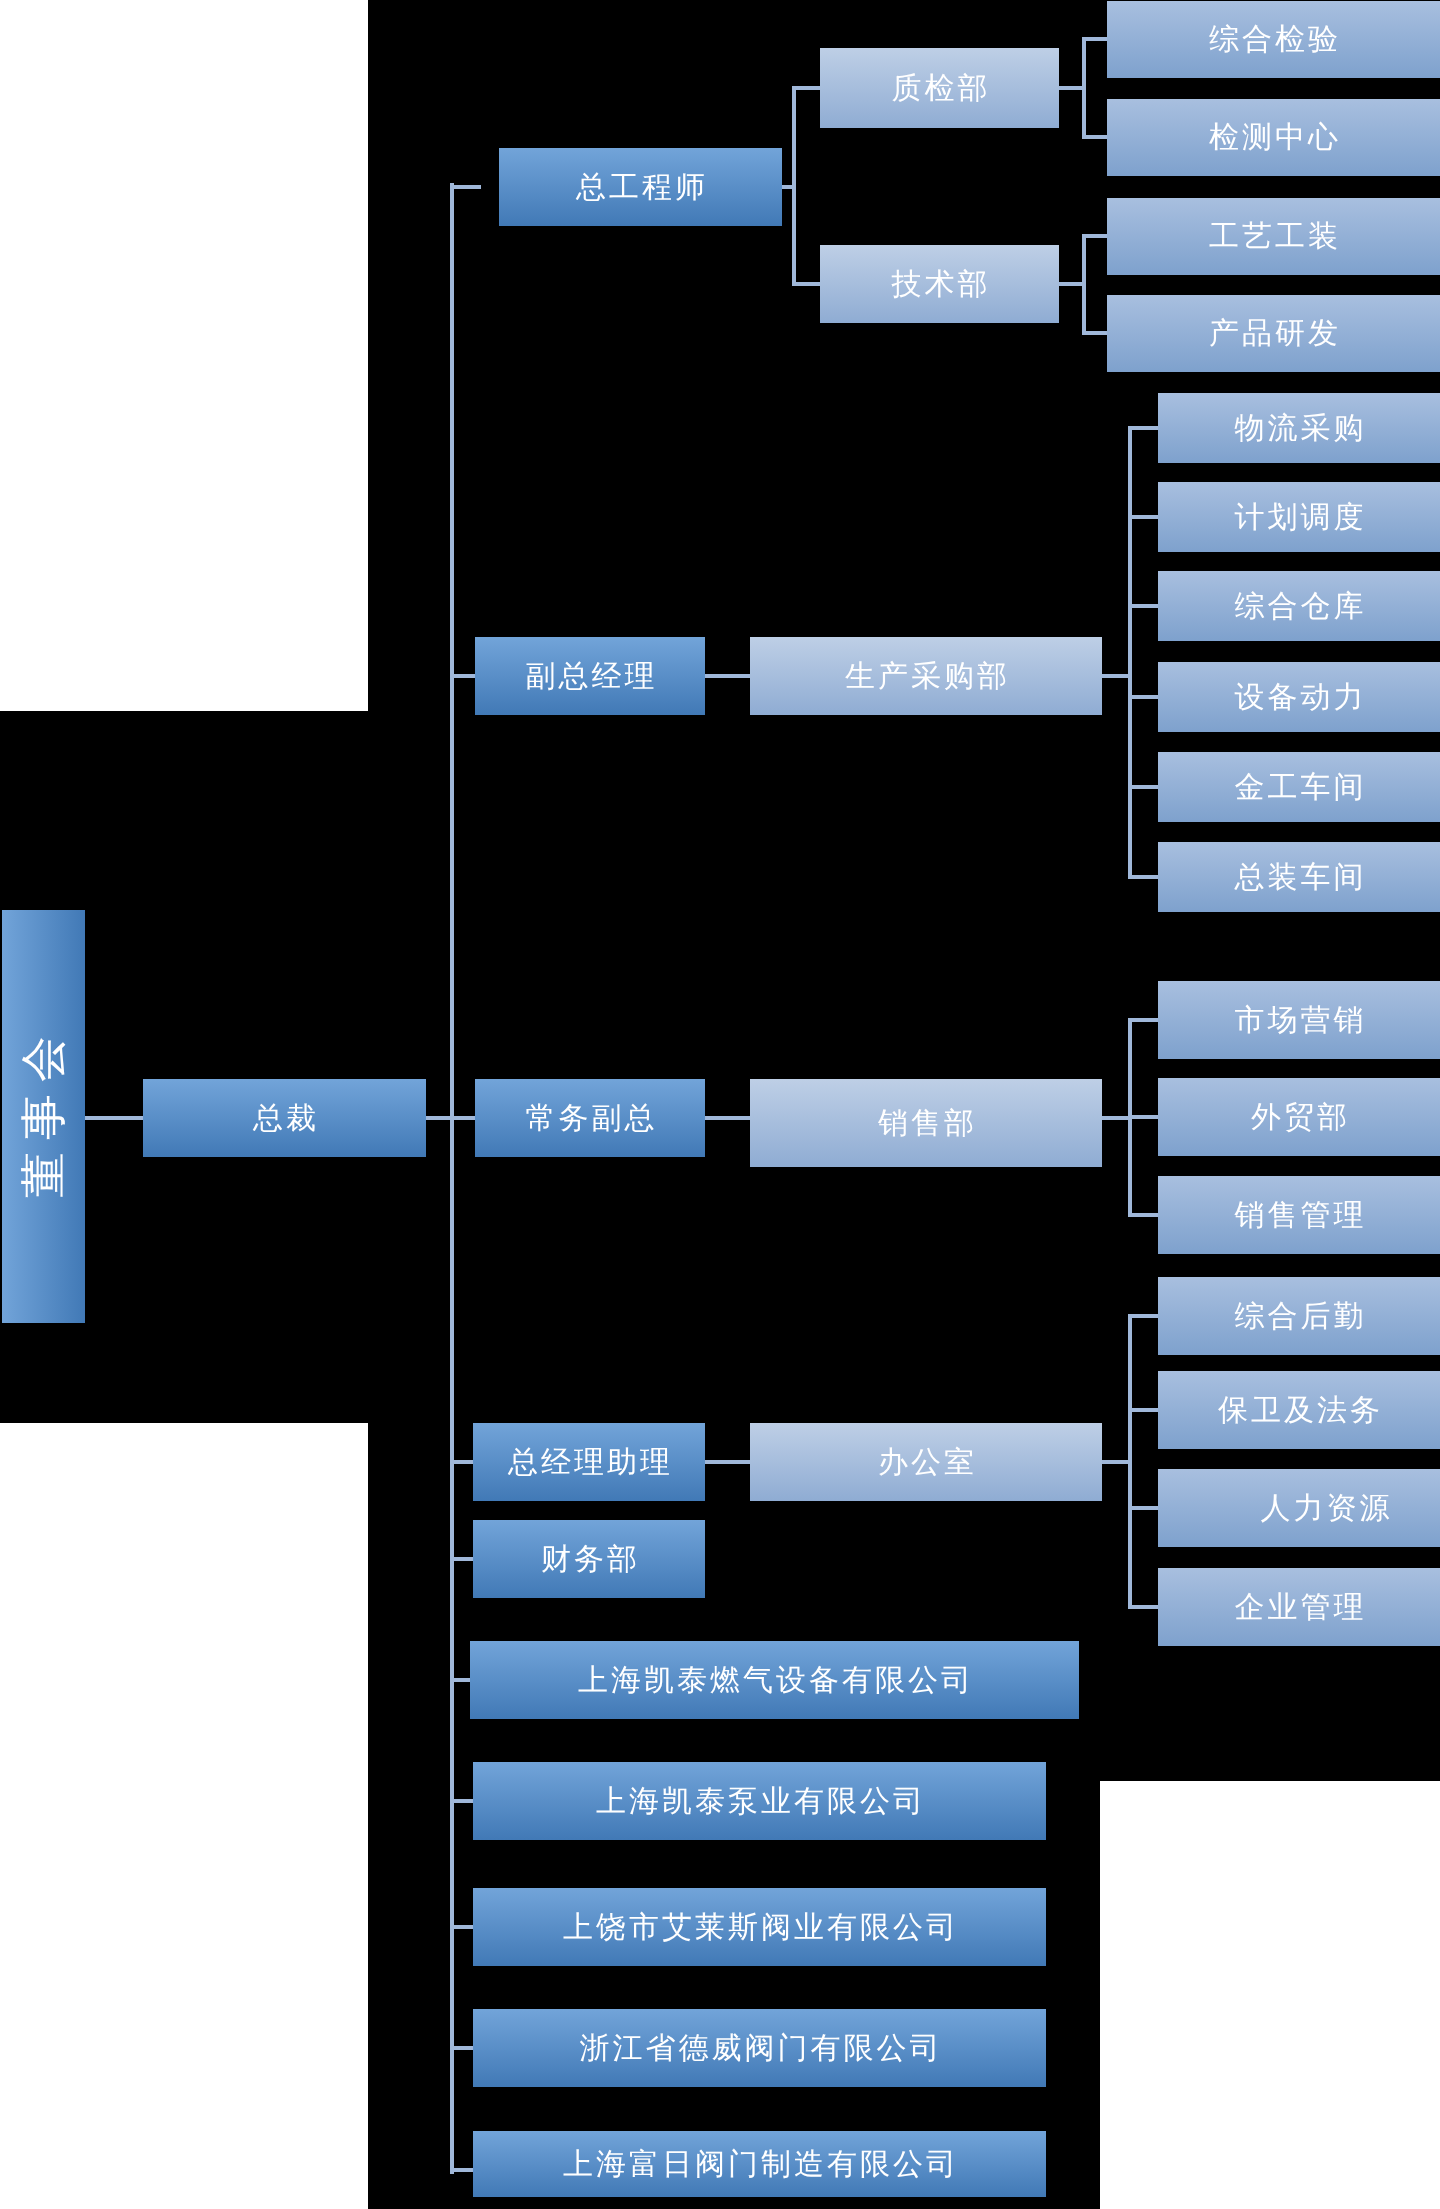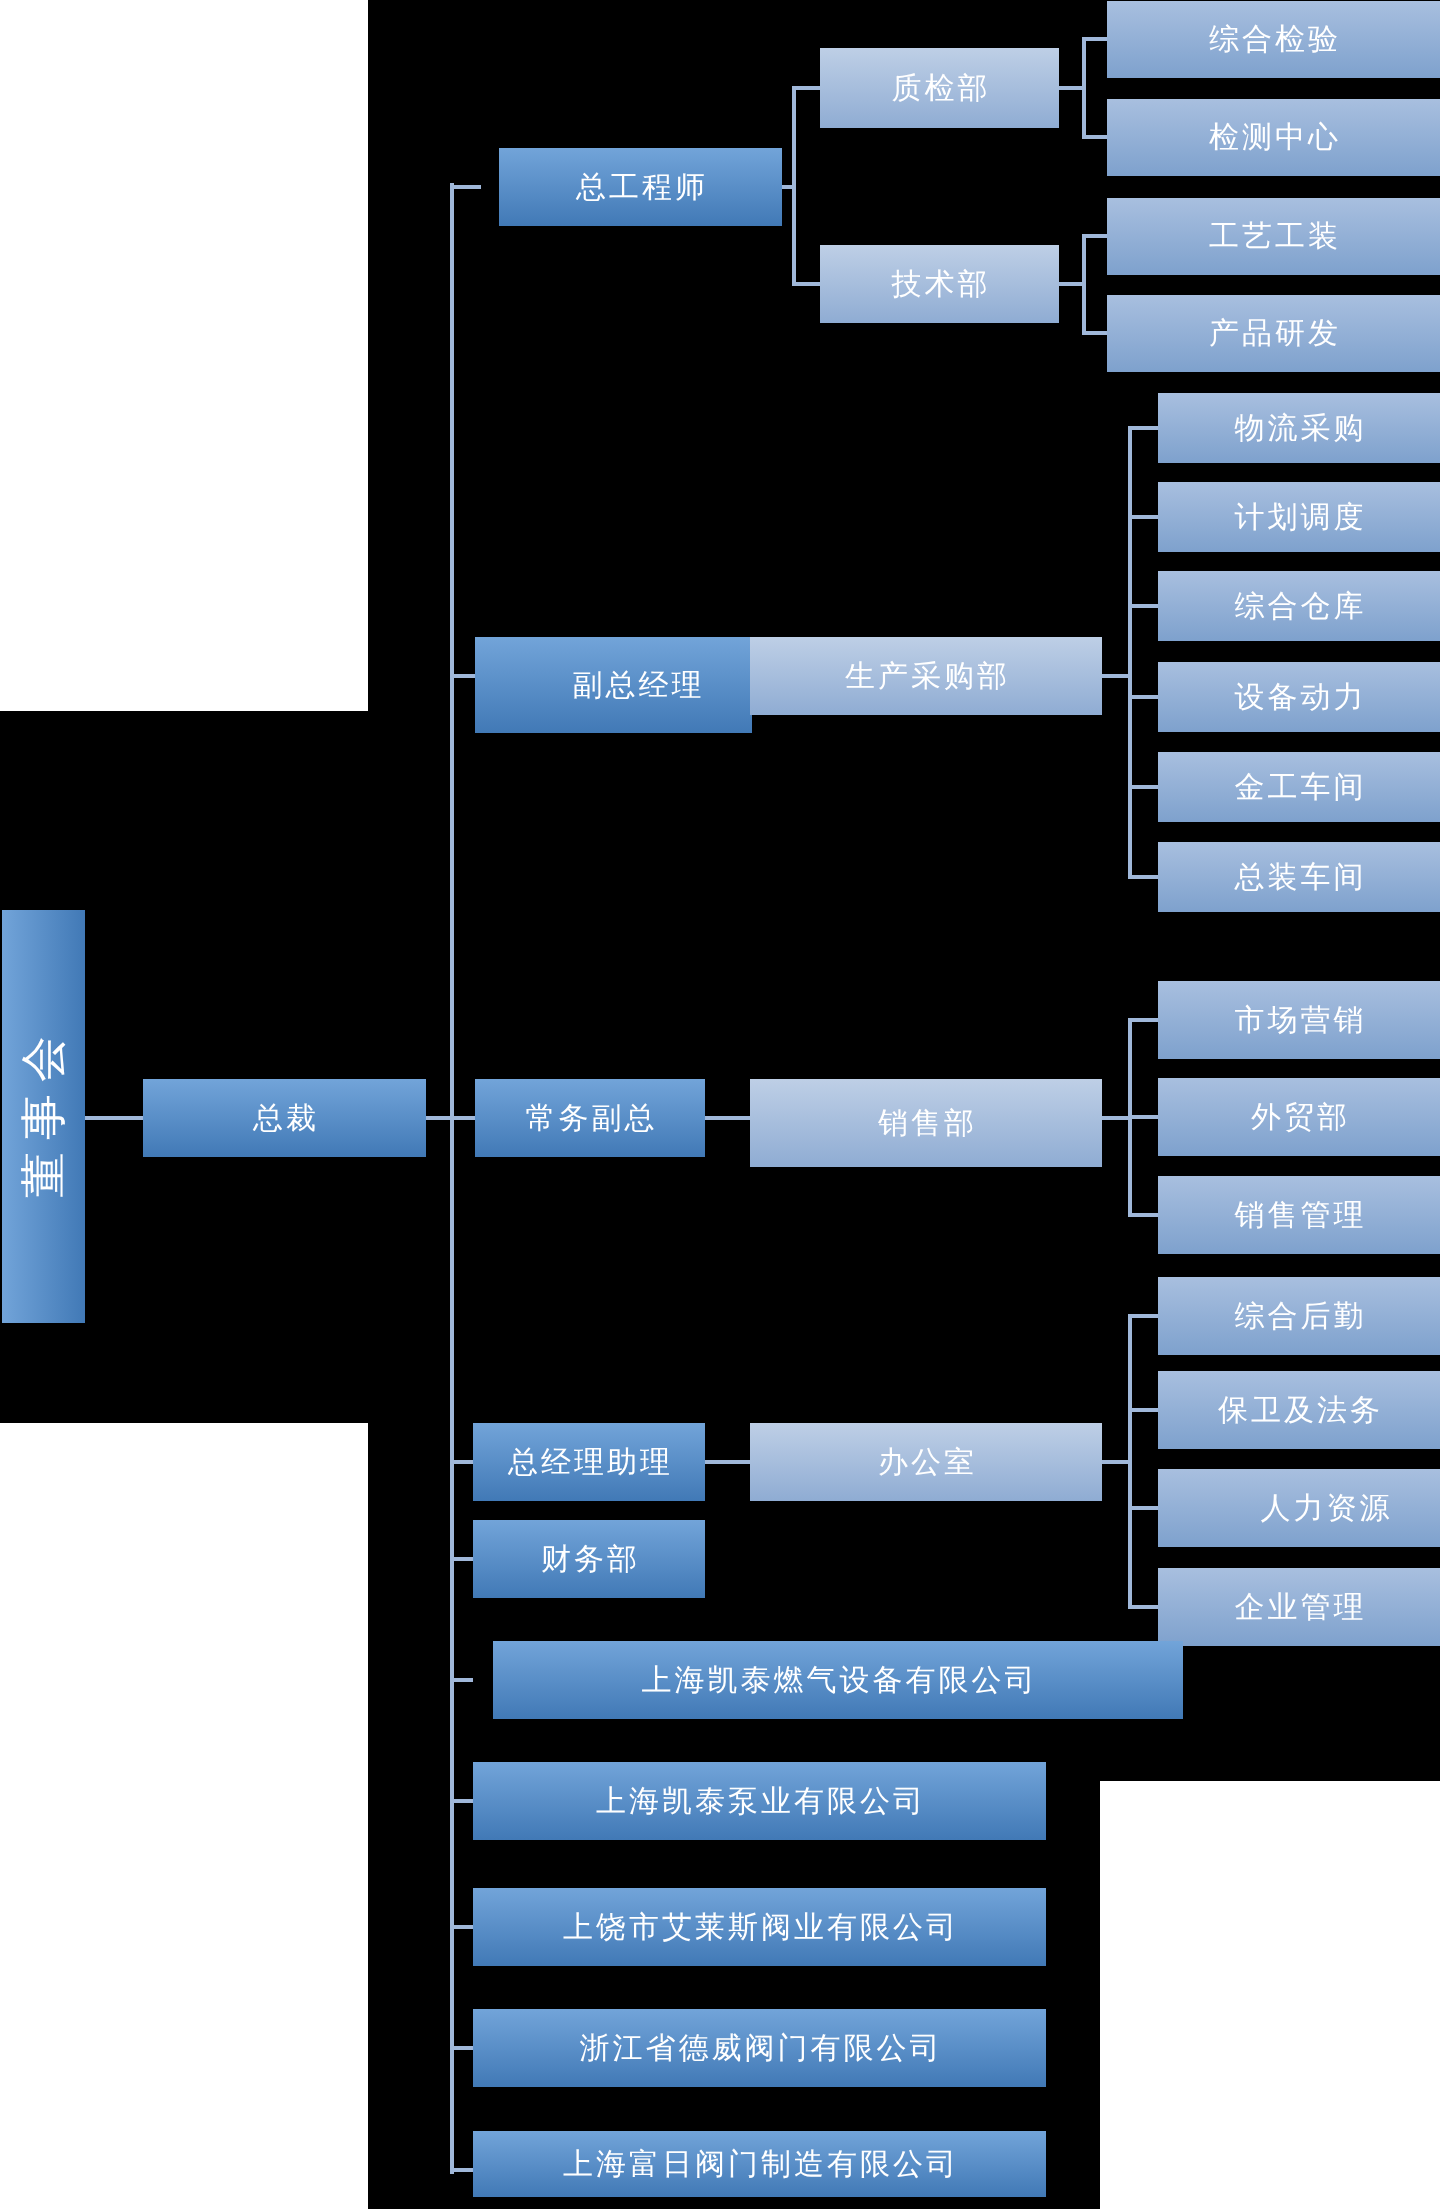--- a/index.html
+++ b/index.html
@@ -87,21 +87,21 @@
   <div id="nodes">
       <div class="node rotated" style="left: 2px; top: 910px; width: 83px; height: 413px; background: linear-gradient(90deg, rgb(114, 164, 217), rgb(65, 121, 182));">
         <span>董事会</span>
       </div>
       <div class="node" style="left: 143px; top: 1079px; width: 283px; height: 78px; background: linear-gradient(rgb(114, 164, 217), rgb(65, 121, 182));">
         <span>总裁</span>
       </div>
       <div class="node" style="left: 481px; top: 148px; width: 283px; height: 78px; background: linear-gradient(rgb(114, 164, 217), rgb(65, 121, 182)); margin-left: 18px;">
         <span>总工程师</span>
       </div>
-      <div class="node" style="left: 475px; top: 637px; width: 230px; height: 96px; background: linear-gradient(rgb(114, 164, 217), rgb(65, 121, 182)); padding-left: 47px;">
+      <div class="node" style="left: 475px; top: 637px; width: 230px; height: 78px; background: linear-gradient(rgb(114, 164, 217), rgb(65, 121, 182));">
         <span>副总经理</span>
       </div>
       <div class="node" style="left: 475px; top: 1079px; width: 230px; height: 78px; background: linear-gradient(rgb(114, 164, 217), rgb(65, 121, 182));">
         <span>常务副总</span>
       </div>
       <div class="node" style="left: 473px; top: 1423px; width: 232px; height: 78px; background: linear-gradient(rgb(114, 164, 217), rgb(65, 121, 182));">
         <span>总经理助理</span>
       </div>
       <div class="node" style="left: 473px; top: 1520px; width: 232px; height: 78px; background: linear-gradient(rgb(114, 164, 217), rgb(65, 121, 182));">
         <span>财务部</span>
@@ -165,21 +165,21 @@
       </div>
       <div class="node" style="left: 1158px; top: 1371px; width: 282px; height: 78px; background: linear-gradient(rgb(168, 191, 223), rgb(126, 161, 205));">
         <span>保卫及法务</span>
       </div>
       <div class="node" style="left: 1158px; top: 1469px; width: 334px; height: 78px; background: linear-gradient(rgb(168, 191, 223), rgb(126, 161, 205));">
         <span>人力资源</span>
       </div>
       <div class="node" style="left: 1158px; top: 1568px; width: 282px; height: 78px; background: linear-gradient(rgb(168, 191, 223), rgb(126, 161, 205));">
         <span>企业管理</span>
       </div>
-      <div class="node" style="left: 493px; top: 1641px; width: 690px; height: 78px; background: linear-gradient(rgb(114, 164, 217), rgb(65, 121, 182));">
+      <div class="node" style="left: 470px; top: 1641px; width: 609px; height: 78px; background: linear-gradient(rgb(114, 164, 217), rgb(65, 121, 182));">
         <span>上海凯泰燃气设备有限公司</span>
       </div>
       <div class="node" style="left: 473px; top: 1762px; width: 573px; height: 78px; background: linear-gradient(rgb(114, 164, 217), rgb(65, 121, 182));">
         <span>上海凯泰泵业有限公司</span>
       </div>
       <div class="node" style="left: 473px; top: 1888px; width: 573px; height: 78px; background: linear-gradient(rgb(114, 164, 217), rgb(65, 121, 182));">
         <span>上饶市艾莱斯阀业有限公司</span>
       </div>
       <div class="node" style="left: 473px; top: 2009px; width: 573px; height: 78px; background: linear-gradient(rgb(114, 164, 217), rgb(65, 121, 182));">
         <span>浙江省德威阀门有限公司</span>

